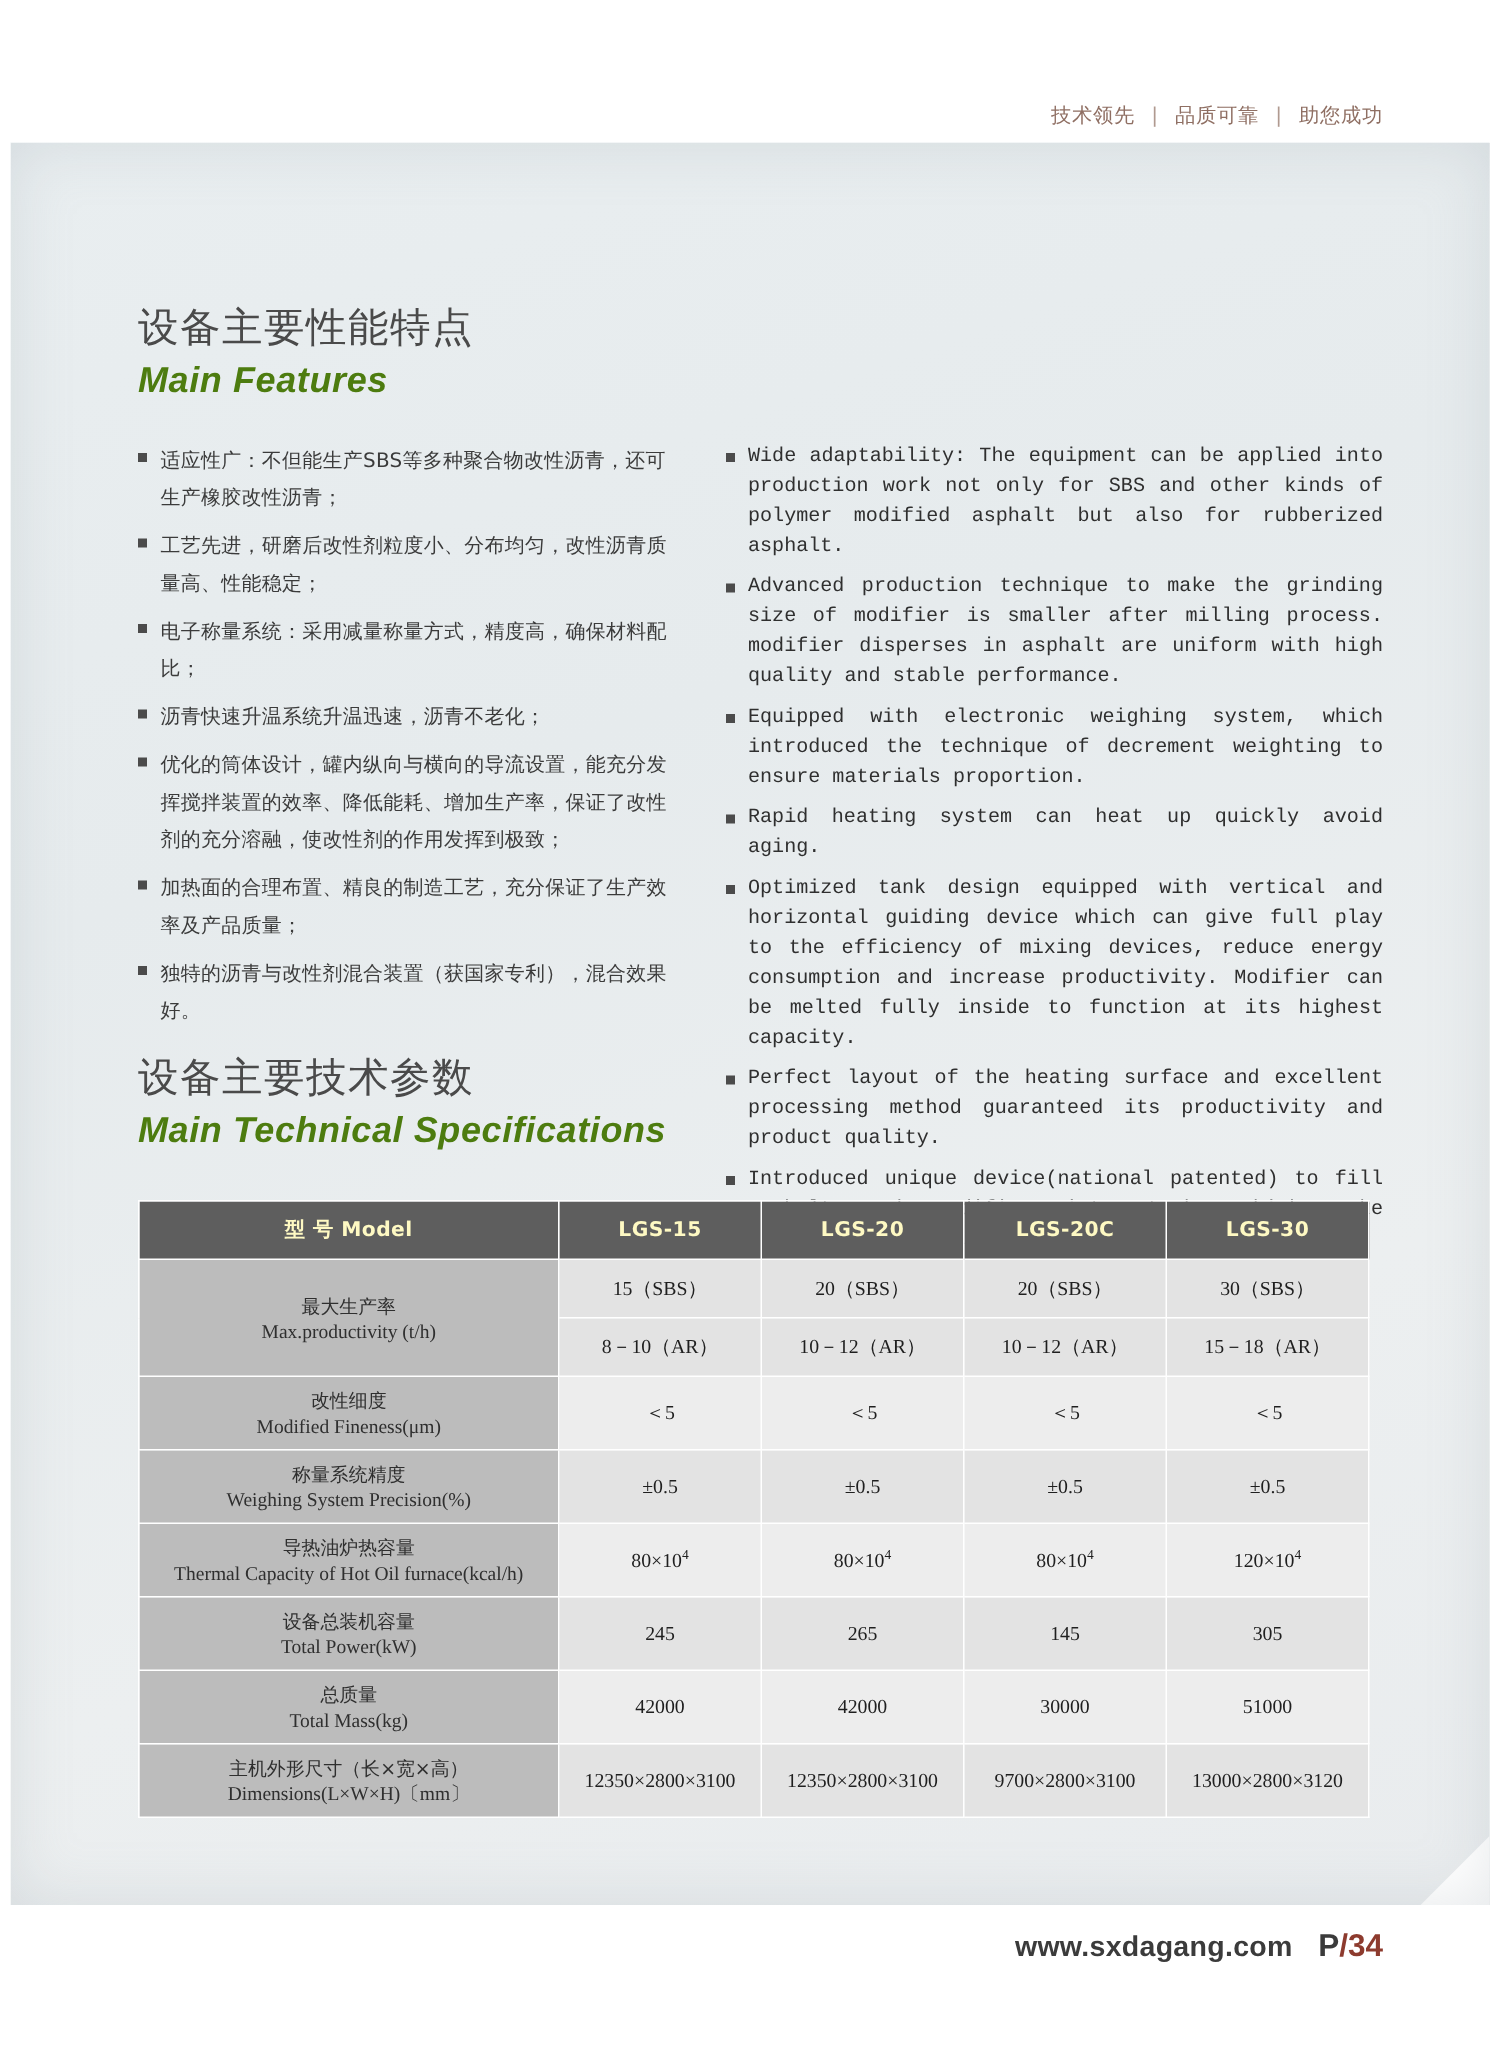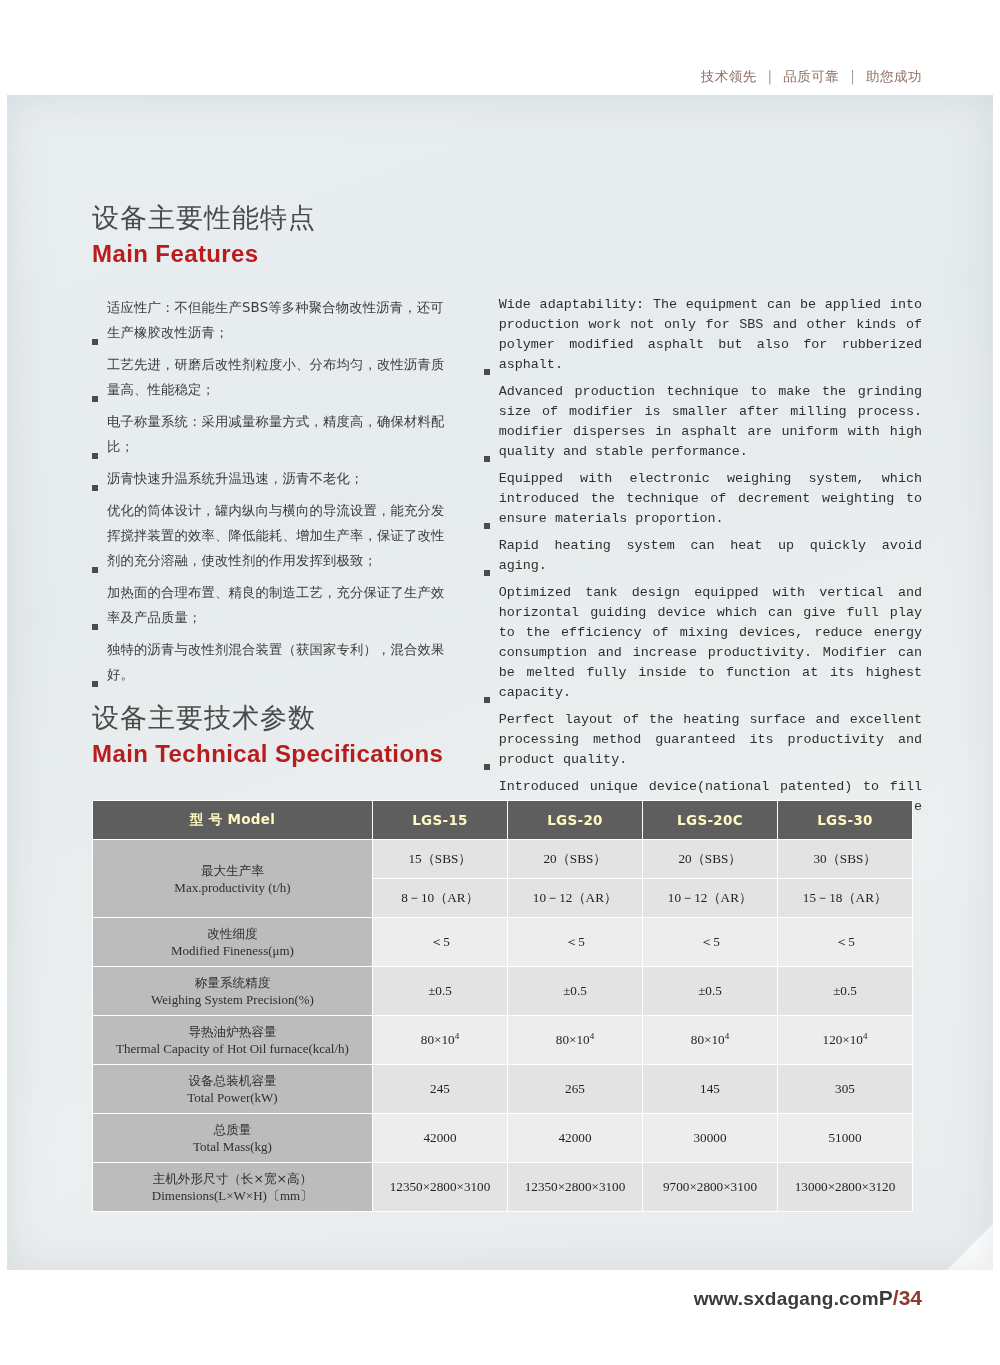--- a/index.html
+++ b/index.html
@@ -70,39 +70,40 @@
   .sec-title-cn {
     font-size: 27px;
     color: #4a4a4a;
     font-family: "DejaVu Sans", sans-serif;
     letter-spacing: 1px;
     margin: 0;
     font-weight: normal;
   }
   .sec-title-en {
     font-size: 24px;
-    color: #b91c1c;
+    color: #4d7c0f;
     font-family: "Liberation Sans", sans-serif;
     font-weight: bold;
     margin: 4px 0 0 0;
     letter-spacing: 0.4px;
+    font-style: italic;
   }
   .features {
     position: absolute;
     left: 92px;
     top: 295px;
     width: 830px;
     display: flex;
     gap: 38px;
   }
   .col-cn { width: 355px; }
   .col-en { width: 440px; }
   .feat-item {
     display: flex;
-    align-items: flex-end;
+    align-items: flex-start;
     margin-bottom: 7px;
   }
   .bullet {
     width: 6px;
     height: 6px;
     background: #4b4b4b;
     margin-top: 7px;
     margin-right: 9px;
     flex: 0 0 auto;
   }
@@ -169,21 +170,21 @@
     padding: 4px 2px;
   }
   td.val.alt { background: #ededed; }
   .sup { font-size: 9px; vertical-align: super; }
   .footer {
     position: absolute;
     right: 78px;
     bottom: 55px;
     display: flex;
     align-items: baseline;
-    gap: 0;
+    gap: 17px;
   }
   .footer .site {
     font-family: "Liberation Sans", sans-serif;
     font-size: 19px;
     color: #3b3b3b;
     font-weight: bold;
     letter-spacing: 0.2px;
   }
   .footer .pageno {
     font-family: "Liberation Sans", sans-serif;

